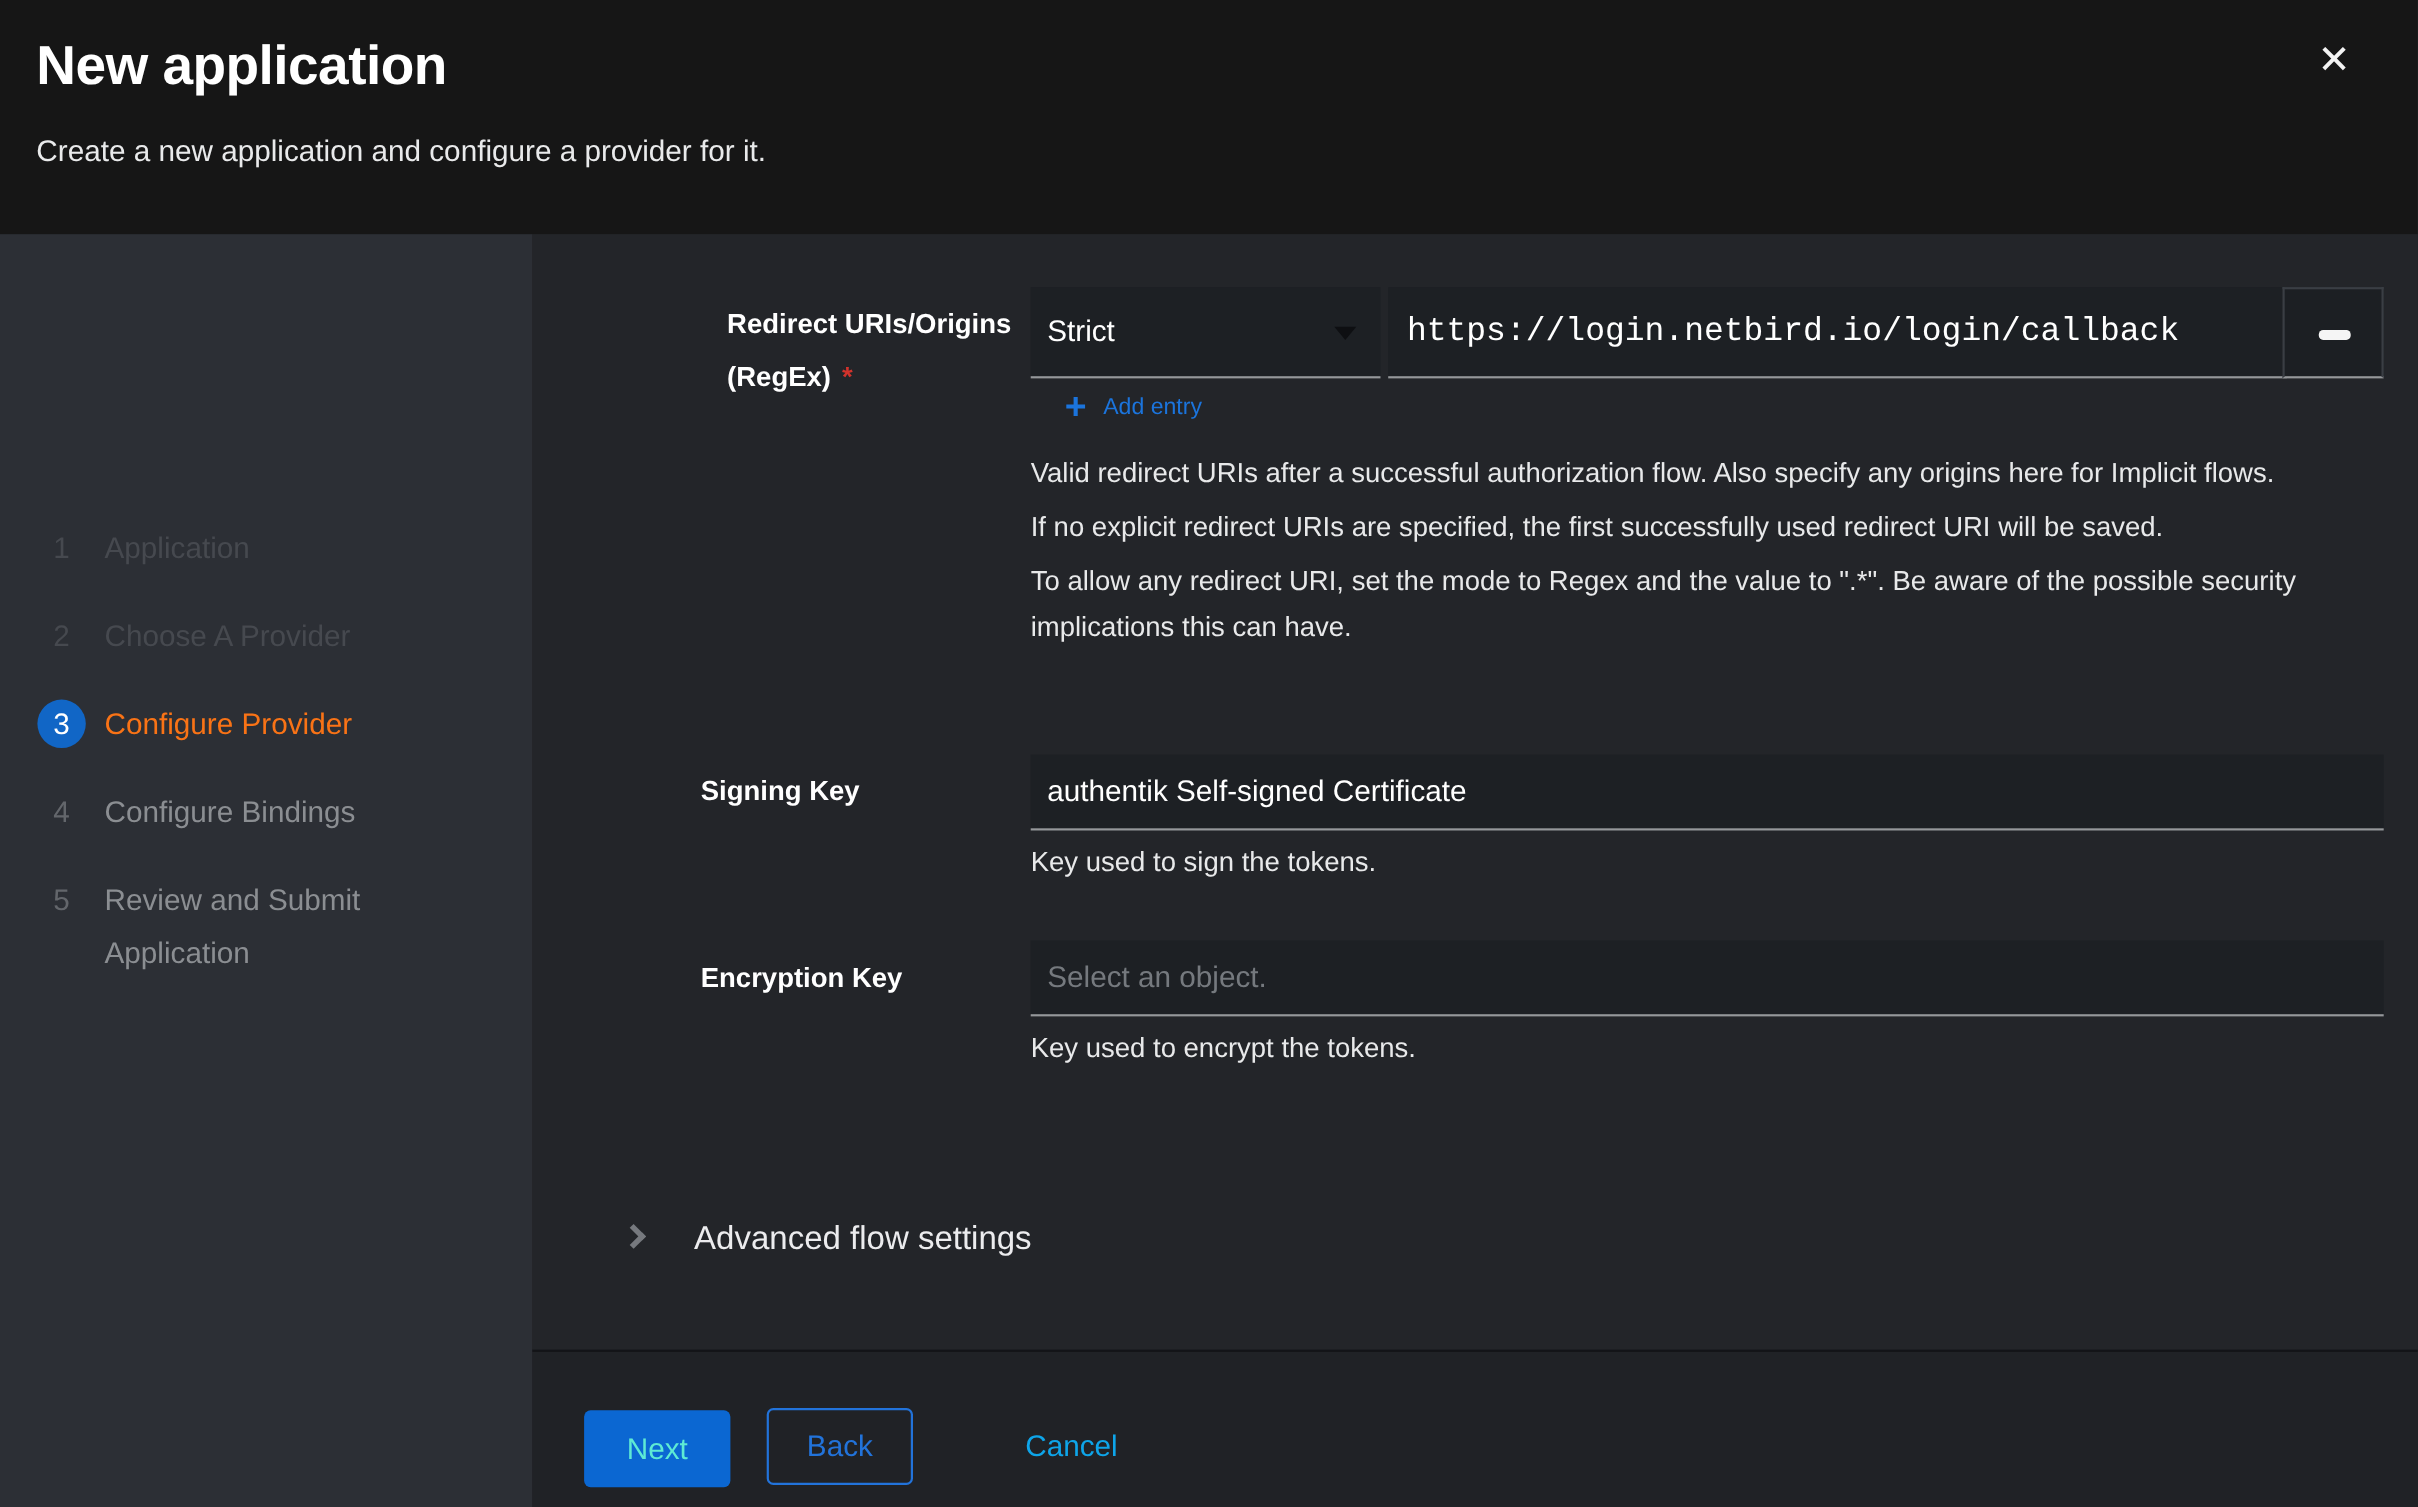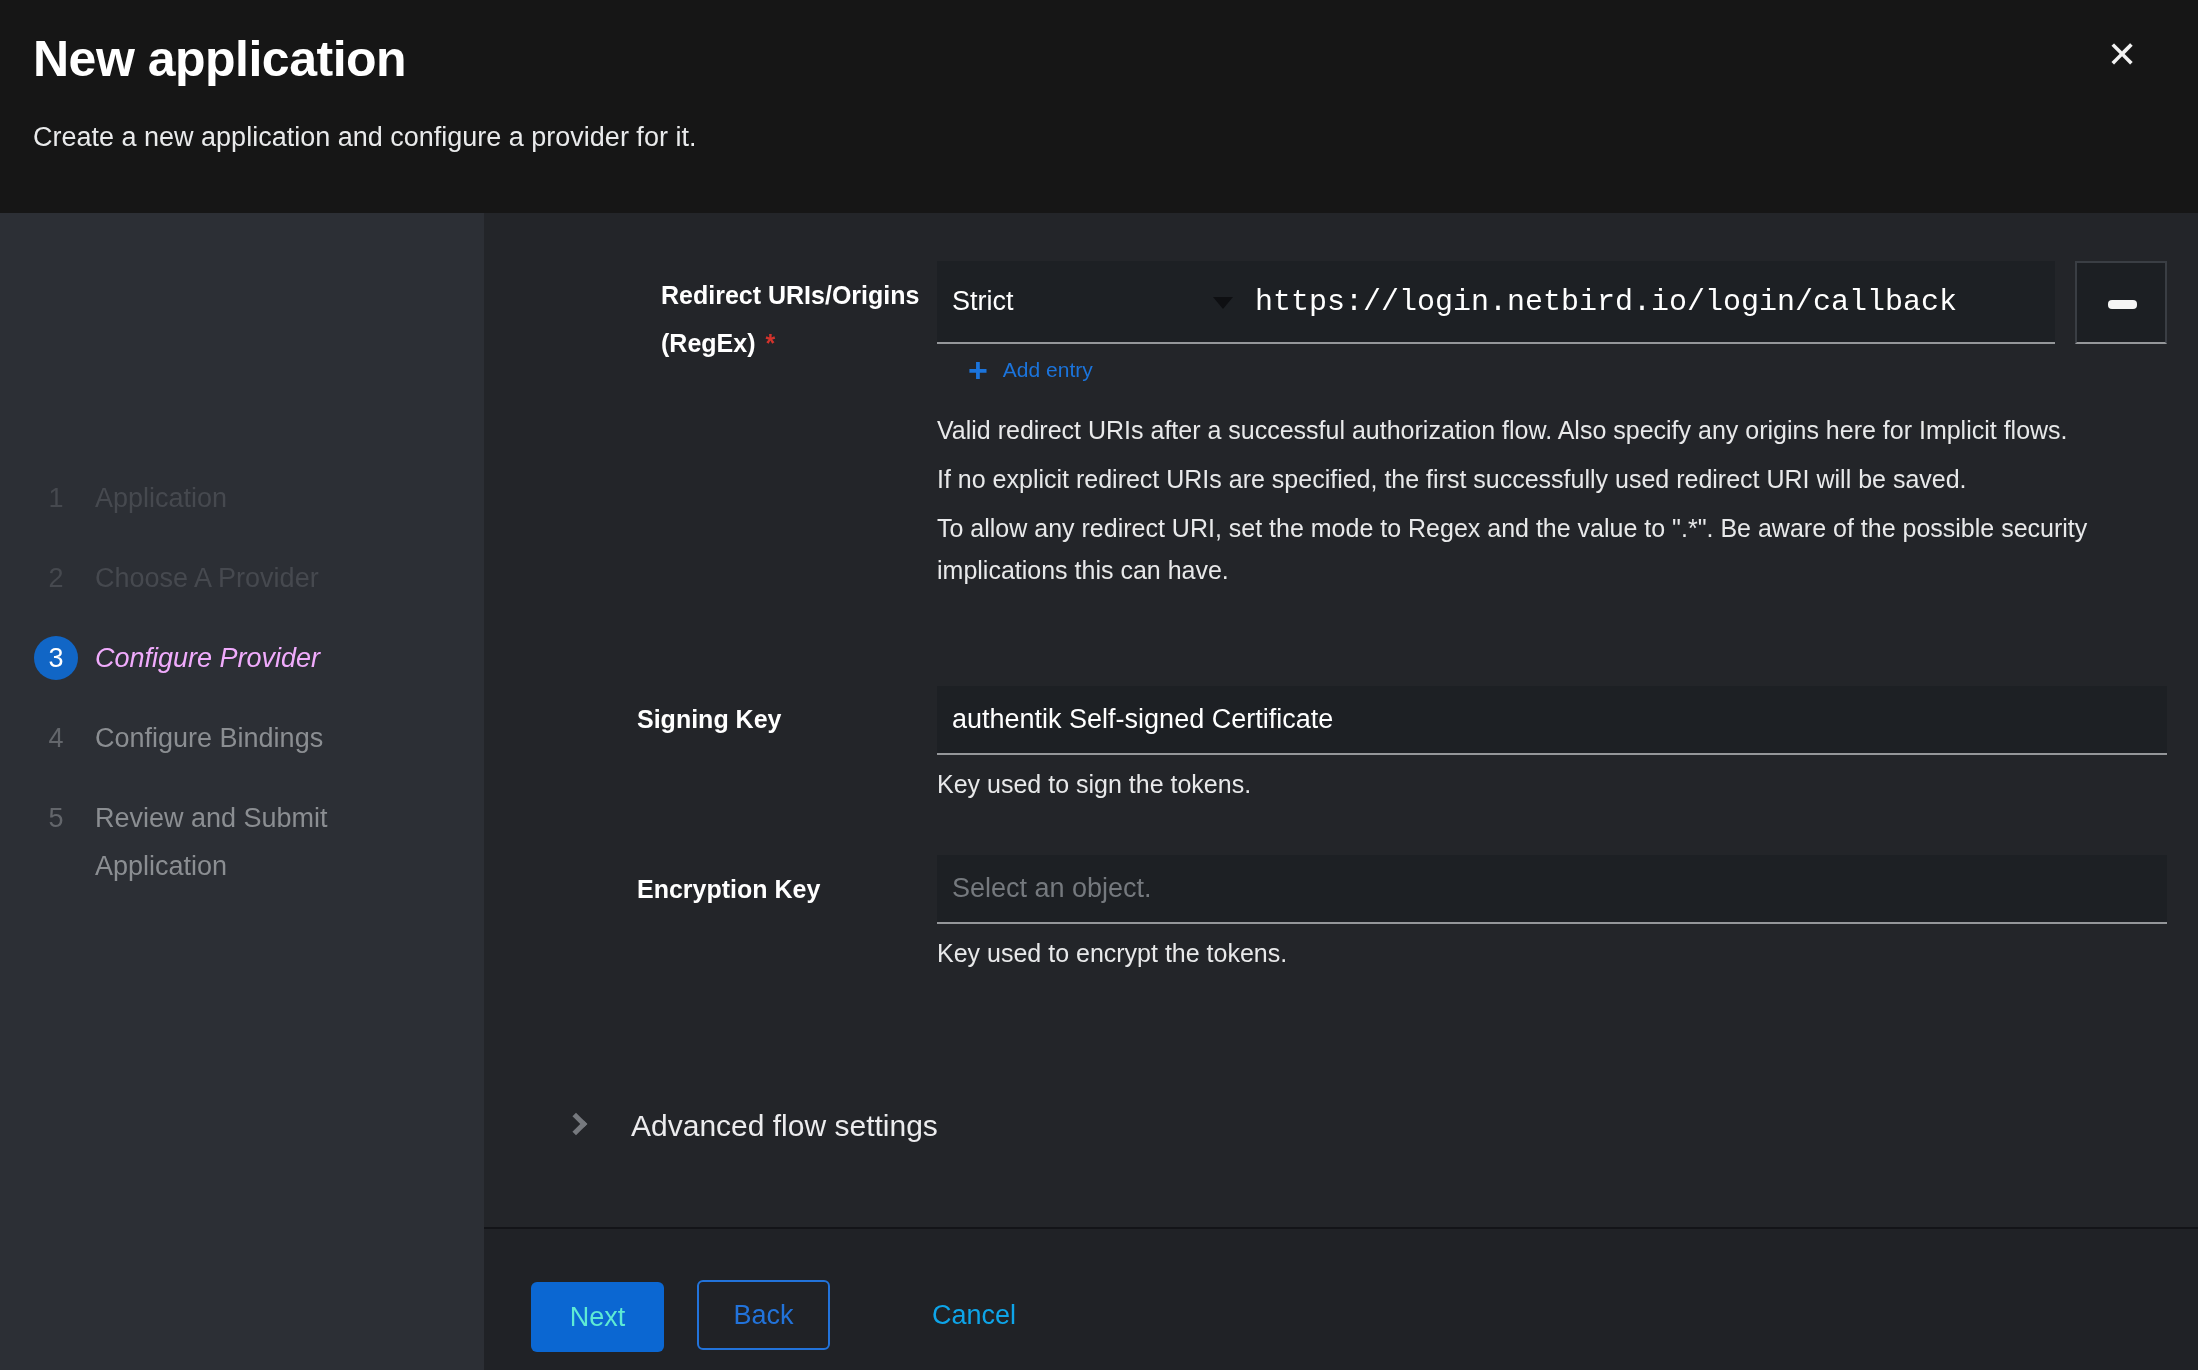--- a/index.html
+++ b/index.html
@@ -44,21 +44,21 @@
   .step-label {
     margin-left:17px; font-size:27px; line-height:48px; max-width:300px;
   }
   .step-visited .step-num, .step-visited .step-label { color:#46494f; }
   .step-upcoming .step-num { color:#63666b; }
   .step-upcoming .step-label { color:#8b8e92; }
   .step-current .step-num {
     background:#1166c6; color:#ffffff; border-radius:50%;
     height:44px; line-height:44px; margin-top:2px;
   }
-  .step-current .step-label { color:#f0abfc;font-style:italic; }
+  .step-current .step-label { color:#f97316; }
   .s1 { top:261px; } .s2 { top:341px; } .s3 { top:421px; }
   .s4 { top:501px; } .s5 { top:581px; }
 
   
   .wizard-main {
     position:absolute; left:484px; top:213px; width:1714px; height:1157px;
     background:#232529;
   }
   .field-label {
     position:absolute; left:153px;
@@ -77,21 +77,21 @@
     background:#1d2024; border:none; border-bottom:2px solid #95979a;
     color:#ffffff; font-size:27px; text-align:left; padding-left:15px;
     cursor:pointer; display:flex; align-items:center;
   }
   .caret-down {
     position:absolute; right:22px; top:36px; width:0; height:0;
     border-left:10px solid transparent; border-right:10px solid transparent;
     border-top:12px solid #0e0f12;
   }
   .uri-input {
-    position:absolute; left:754px; top:48px; width:817px; height:83px;
+    position:absolute; left:778px; top:48px; width:817px; height:83px;
     background:#1d2024; border:none; border-bottom:2px solid #95979a;
     color:#ffffff; font-family:"Liberation Mono", monospace; font-size:30px;
     padding:0 0 0 17px;
   }
   .remove-btn {
     position:absolute; left:1591px; top:48px; width:92px; height:83px;
     background:#1c1f23; border:2px solid #3a3e44; border-bottom:2px solid #95979a;
     cursor:pointer;
   }
   .minus-bar {

